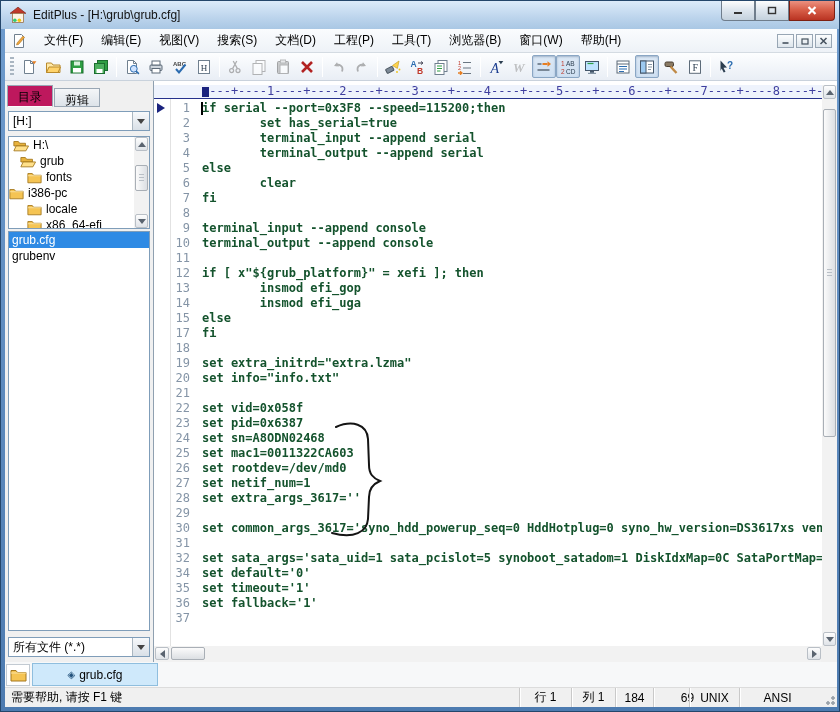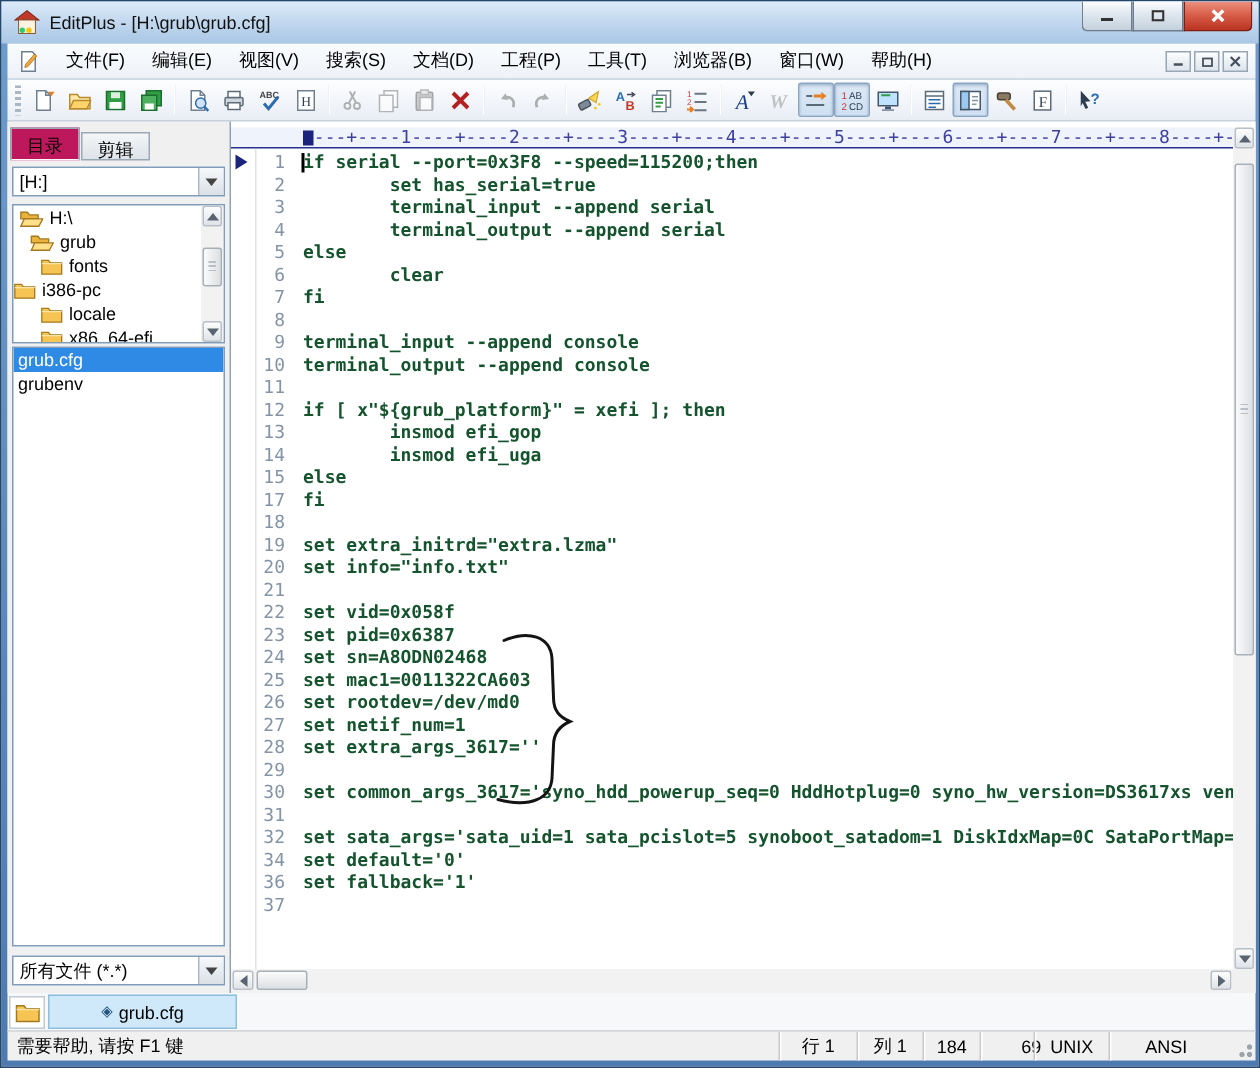--- a/index.html
+++ b/index.html
@@ -521,20 +521,21 @@
             <div class="code-row"><span class="ln">24</span><span class="code">set sn=A8ODN02468</span></div>
             <div class="code-row"><span class="ln">25</span><span class="code">set mac1=0011322CA603</span></div>
             <div class="code-row"><span class="ln">26</span><span class="code">set rootdev=/dev/md0</span></div>
             <div class="code-row"><span class="ln">27</span><span class="code">set netif_num=1</span></div>
             <div class="code-row"><span class="ln">28</span><span class="code">set extra_args_3617=''</span></div>
             <div class="code-row"><span class="ln">29</span><span class="code"></span></div>
             <div class="code-row"><span class="ln">30</span><span class="code">set common_args_3617='syno_hdd_powerup_seq=0 HddHotplug=0 syno_hw_version=DS3617xs vende</span></div>
             <div class="code-row"><span class="ln">31</span><span class="code"></span></div>
             <div class="code-row"><span class="ln">32</span><span class="code">set sata_args='sata_uid=1 sata_pcislot=5 synoboot_satadom=1 DiskIdxMap=0C SataPortMap=1</span></div>
             <div class="code-row"><span class="ln">34</span><span class="code">set default='0'</span></div>
+            <div class="code-row"><span class="ln">35</span><span class="code">set timeout='1'</span></div>
             <div class="code-row"><span class="ln">36</span><span class="code">set fallback='1'</span></div>
             <div class="code-row"><span class="ln">37</span><span class="code"></span></div>
           </div>
         <svg class="brace-svg" width="62" height="124" viewBox="0 0 62 124">
           <path d="M10 8 C26 1 41 5 42 20 L43 46 C43 55 47 59 54 62 C47 65 43 70 43 78 L42 100 C41 113 28 120 6 114" fill="none" stroke="#141414" stroke-width="2" stroke-linecap="round"></path>
         </svg>
       </div>
 
       <div class="sb sb-v ed-vscroll">
         <div class="sb-btn" style="top:0;">

